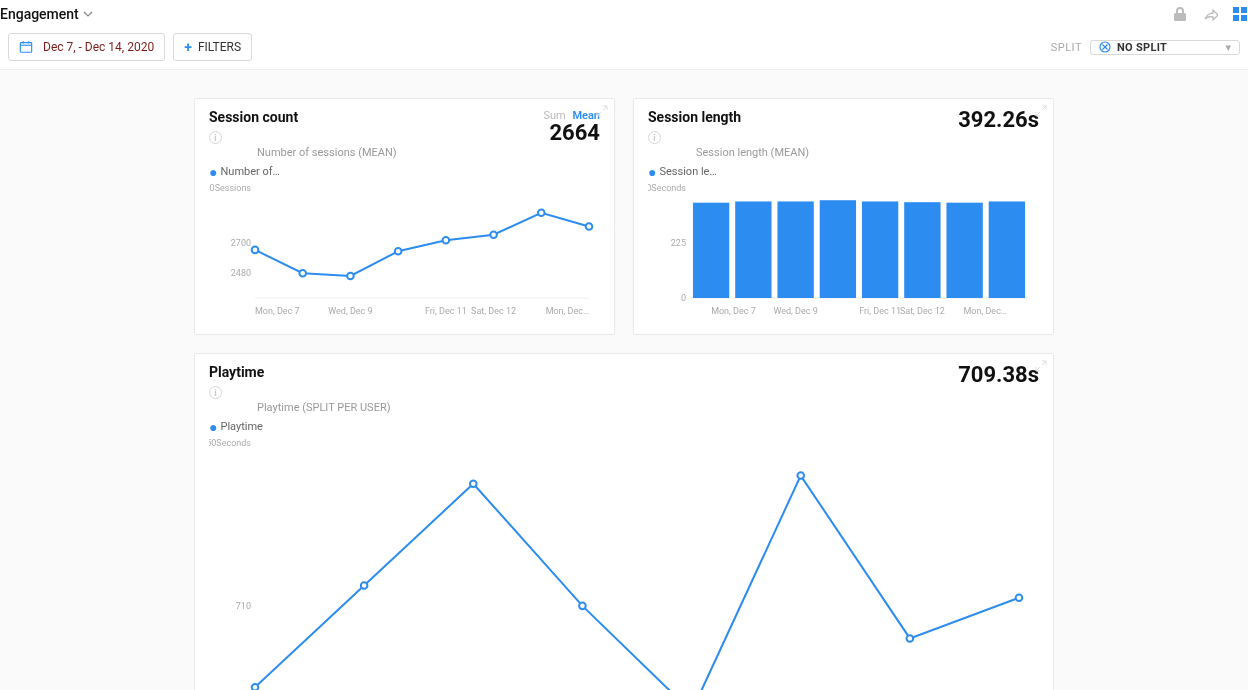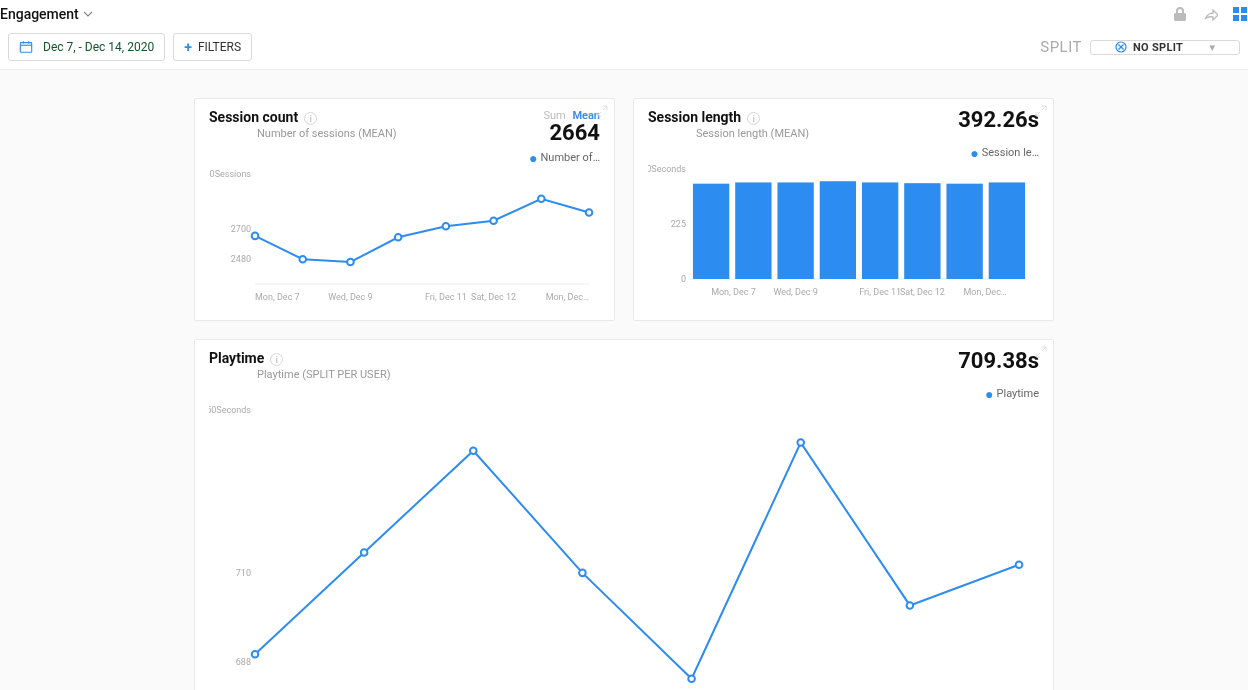--- a/index.html
+++ b/index.html
@@ -9,47 +9,47 @@
   .chev { width:10px; height:10px; }
   .topbar-right { display:flex; align-items:center; gap:14px; }
   .top-icon { width:16px; height:16px; color:#888; display:inline-flex; align-items:center; justify-content:center; }
   .grid-icon { color:#2D8CF0; }
 
   .toolbar { display:flex; align-items:center; justify-content:space-between; padding:4px 8px 8px 8px; border-bottom:1px solid #ededed; background:#fff; }
   .toolbar-left { display:flex; align-items:center; gap:8px; }
   .btn { border:1px solid #d9d9d9; border-radius:3px; background:#fff; height:28px; display:inline-flex; align-items:center; padding:0 10px; font-size:12px; color:#333; cursor:pointer; gap:6px; }
   .btn-date { color:#2D8CF0; }
   .btn-date .cal-icon { color:#2D8CF0; }
-  .btn-date .date-text { color:#14532d; margin-left:4px; }
+  .btn-date .date-text { color:#7f1d1d; margin-left:4px; }
   .btn-filters { color:#333; }
   .btn-filters .plus { color:#2D8CF0; font-weight:600; font-size:14px; }
   .toolbar-right { display:flex; align-items:center; gap:8px; }
-  .split-label { font-size:15px; letter-spacing:0.5px; color:#aaa; }
-  .split-select { border:1px solid #d9d9d9; border-radius:3px; background:#fff; height:15px; min-width:150px; display:inline-flex; align-items:center; padding:0 24px; font-size:11px; color:#333; cursor:pointer; gap:6px; justify-content:space-between; }
+  .split-label { font-size:11px; letter-spacing:0.5px; color:#aaa; }
+  .split-select { border:1px solid #d9d9d9; border-radius:3px; background:#fff; height:15px; min-width:150px; display:inline-flex; align-items:center; padding:0 8px; font-size:11px; color:#333; cursor:pointer; gap:6px; justify-content:space-between; }
   .split-select .ns-wrap { display:flex; align-items:center; gap:6px; font-weight:700; letter-spacing:0.3px; }
   .split-select .x-icon { color:#2D8CF0; }
   .split-select .caret { color:#aaa; }
 
   .content { background:#fafafa; padding:28px 0 40px 0; min-height:640px; }
   .dashboard { width:860px; margin:0 auto; display:flex; flex-direction:column; gap:18px; }
   .row2 { display:flex; gap:18px; }
   .card { background:#fff; border:1px solid #e9e9e9; border-radius:2px; position:relative; flex:1; }
   .card-big { flex:1; }
   .card-header { padding:10px 14px 2px 14px; display:flex; justify-content:space-between; align-items:flex-start; }
-  .card-title-row { display:flex; align-items:flex-end; gap:6px; }
+  .card-title-row { display:flex; align-items:flex-start; gap:6px;flex-direction:column; }
   .card-title { font-weight:700; font-size:14px; color:#111; }
   .info-icon { width:13px; height:13px; color:#c9c9c9; border:1px solid #d6d6d6; border-radius:50%; display:inline-flex; align-items:center; justify-content:center; font-size:9px; font-weight:700; }
   .card-sub { display:block; font-size:11px; color:#999; margin-top:2px;margin-left:48px; }
   .card-meta { text-align:right; }
   .meta-links { font-size:11px; color:#bbb; }
   .meta-links .mean { color:#2D8CF0; font-weight:600; margin-left:4px; }
   .card-value { font-size:22px; font-weight:700; color:#111; margin-top:-2px; }
   .expand-icon { position:absolute; right:6px; top:6px; color:#ddd; width:12px; height:12px; }
 
-  .legend { padding:4px 14px 0 14px; text-align:right; font-size:11px; color:#666; }
+  .legend { padding:4px 14px 0 14px; font-size:11px; color:#666; }
   .legend .dot { color:#2D8CF0; font-size:14px; line-height:0; vertical-align:middle; margin-right:3px; }
 
   .chart-area { padding:2px 14px 14px 14px; }
   svg { display:block; }
   .axis-text { font-size:9px; fill:#aaa; }
   .line-series { fill:none; stroke:#2D8CF0; stroke-width:2; }
   .pt { fill:#fff; stroke:#2D8CF0; stroke-width:2; }
   .bar { fill:#2D8CF0; }
   .base-line { stroke:#eee; stroke-width:1; }
 </style>

